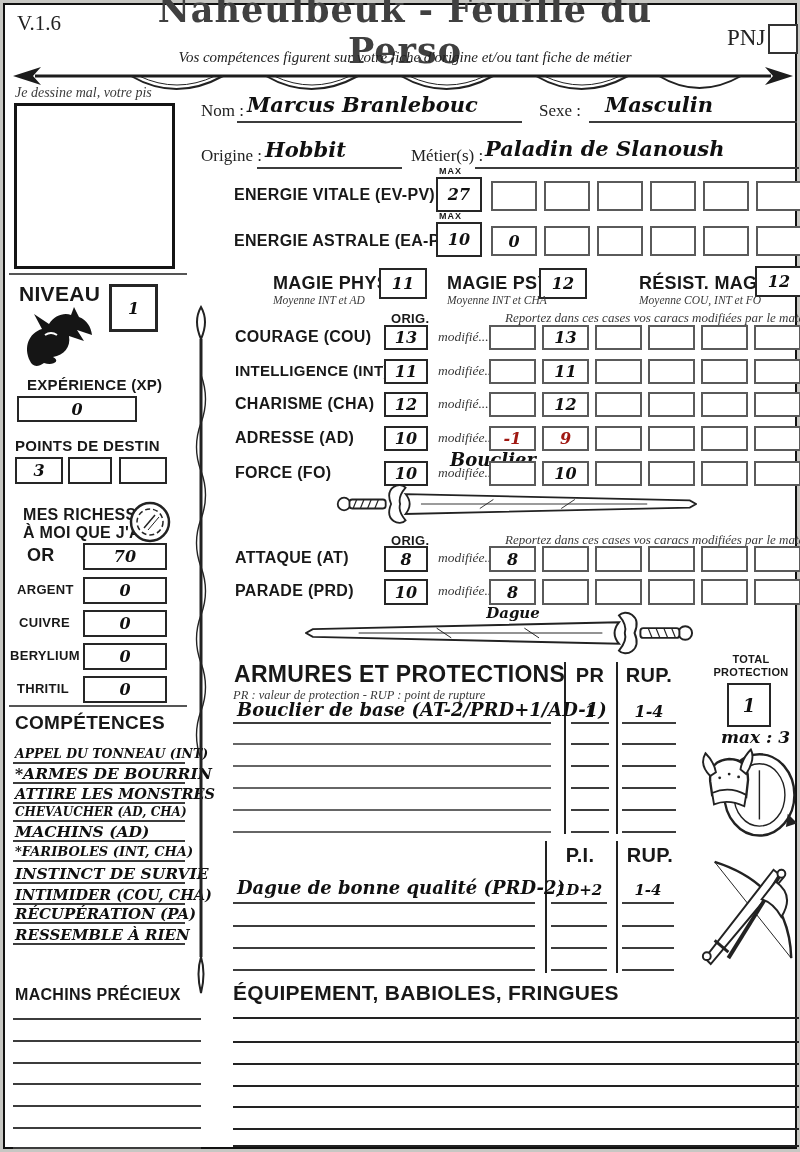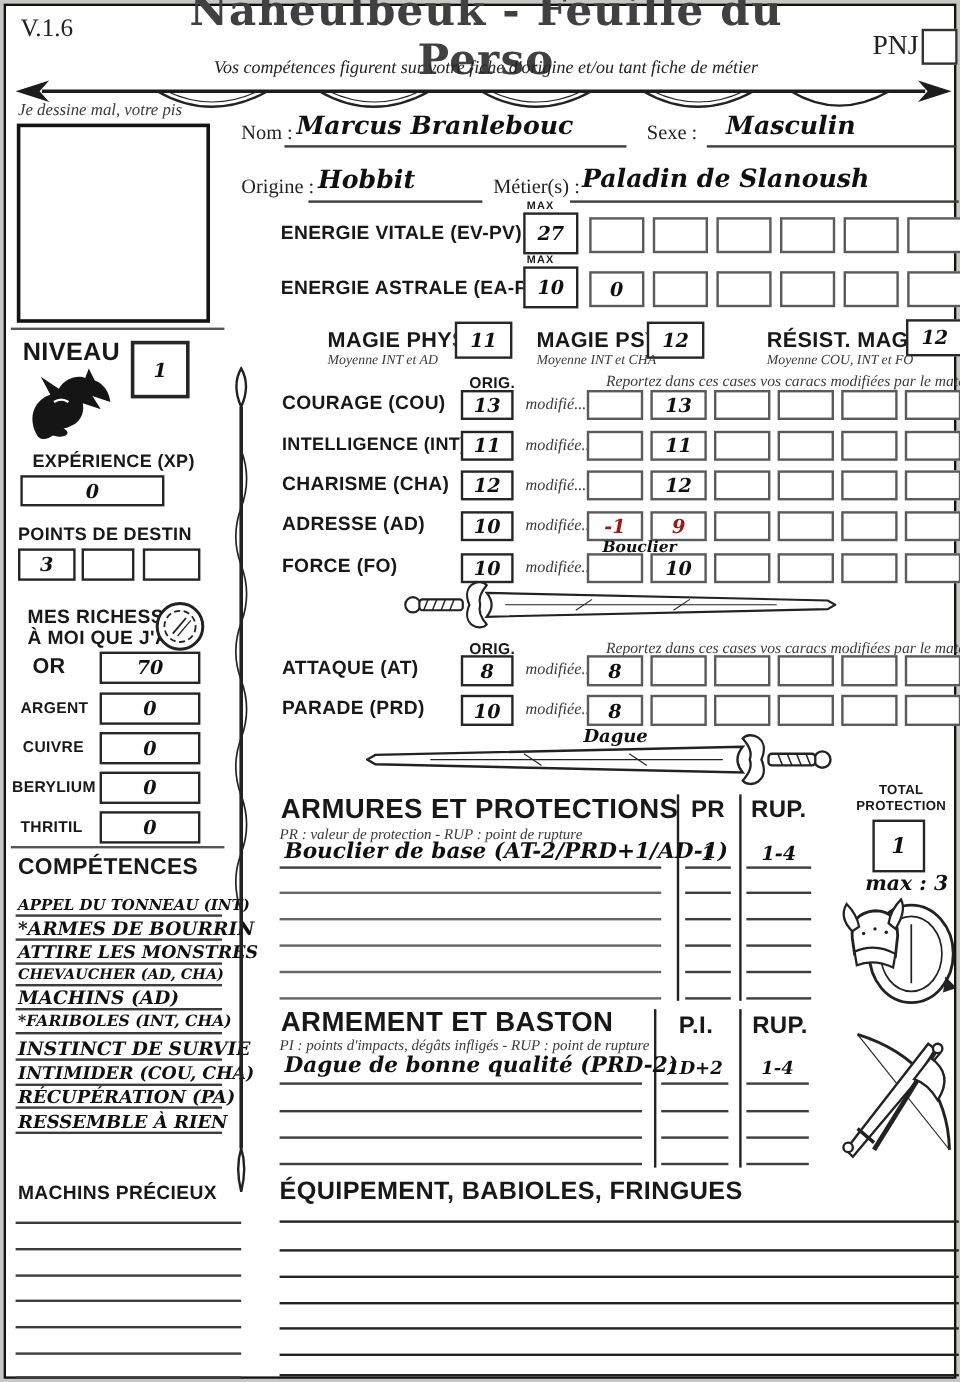--- a/index.html
+++ b/index.html
@@ -324,21 +324,21 @@
     </div>
   <div class="cell" style="left:643px;top:421px;width:43px;height:21px;">
       <span class="cellv"></span>
     </div>
   <div class="cell" style="left:696px;top:421px;width:43px;height:21px;">
       <span class="cellv"></span>
     </div>
   <div class="cell" style="left:749px;top:421px;width:43px;height:21px;">
       <span class="cellv"></span>
     </div>
-  <div class="abs hw ctr" style="left:500px;top:444px;width:56px;font-size:13px;">Bouclier</div>
+  <div class="abs hw ctr" style="left:460px;top:444px;width:56px;font-size:18px;">Bouclier</div>
 
   <div class="abs b" style="left:230px;top:459px;font-size:16px;">FORCE (FO)</div>
   <div class="cell dark" style="left:379px;top:456px;width:40px;height:21px;">
       <span class="cellv">10</span>
     </div>
   <div class="abs it" style="left:433px;top:460px;font-size:13.5px;">modifiée...</div>
   <div class="cell" style="left:484px;top:456px;width:43px;height:21px;">
       <span class="cellv"></span>
     </div>
   <div class="cell" style="left:537px;top:456px;width:43px;height:21px;">
@@ -487,22 +487,20 @@
       <path d="M14 38 Q12 16 34 14 Q54 14 54 36 L52 54 Q32 46 16 52 Z" fill="#fff" stroke="#222" stroke-width="2.5"></path>
       <path d="M14 32 Q2 20 9 8 Q18 17 20 28 Z" fill="#fff" stroke="#222" stroke-width="2"></path>
       <path d="M52 30 Q62 14 57 4 Q48 13 46 25 Z" fill="#fff" stroke="#222" stroke-width="2"></path>
       <path d="M16 50 Q34 42 52 52 L50 64 Q33 56 18 62 Z" fill="#fff" stroke="#222" stroke-width="2"></path>
       <circle cx="24" cy="34" r="1.5" fill="#222"></circle>
         <circle cx="34" cy="30" r="1.5" fill="#222"></circle>
         <circle cx="44" cy="33" r="1.5" fill="#222"></circle>
     </svg>
   </div>
 
-  <div class="abs b" style="left:229px;top:833px;font-size:23px;">ARMEMENT ET BASTON</div>
-  <div class="abs it" style="left:228px;top:859px;font-size:12.5px;">PI : points d'impacts, dégâts infligés - RUP : point de rupture</div>
   <div class="vline" style="left:540px;top:836px;height:132px;"></div>
   <div class="vline" style="left:611px;top:836px;height:132px;"></div>
   <div class="abs b ctr" style="left:542px;top:838px;width:66px;height:24px;font-size:20px;">P.I.</div>
   <div class="abs b ctr" style="left:613px;top:838px;width:64px;height:24px;font-size:20px;">RUP.</div>
 
   <div class="abs hw" style="left:232px;top:872px;font-size:18px;">Dague de bonne qualité (PRD-2)</div>
   <div class="abs hw ctr" style="left:546px;top:876px;width:56px;font-size:15px;">1D+2</div>
   <div class="abs hw ctr" style="left:617px;top:876px;width:52px;font-size:15px;">1-4</div>
 
   <div class="hline" style="left:228px;top:897px;width:302px;"></div>

